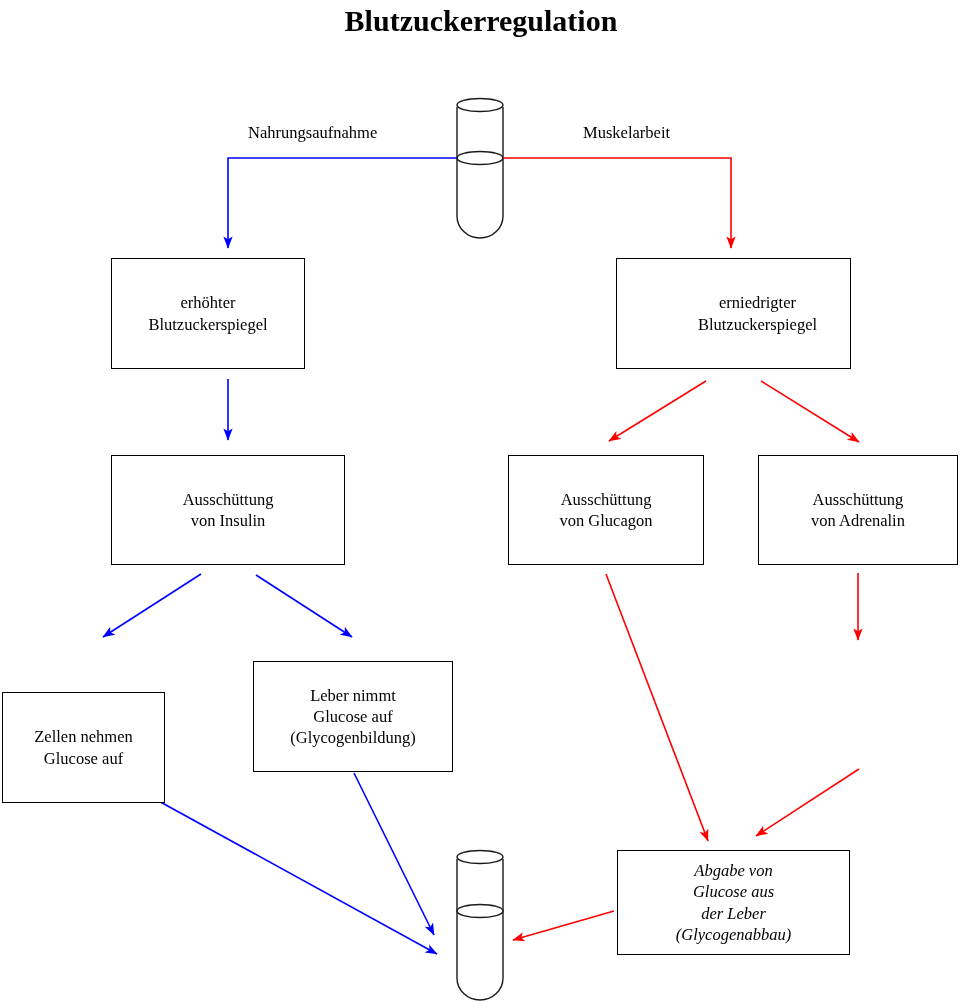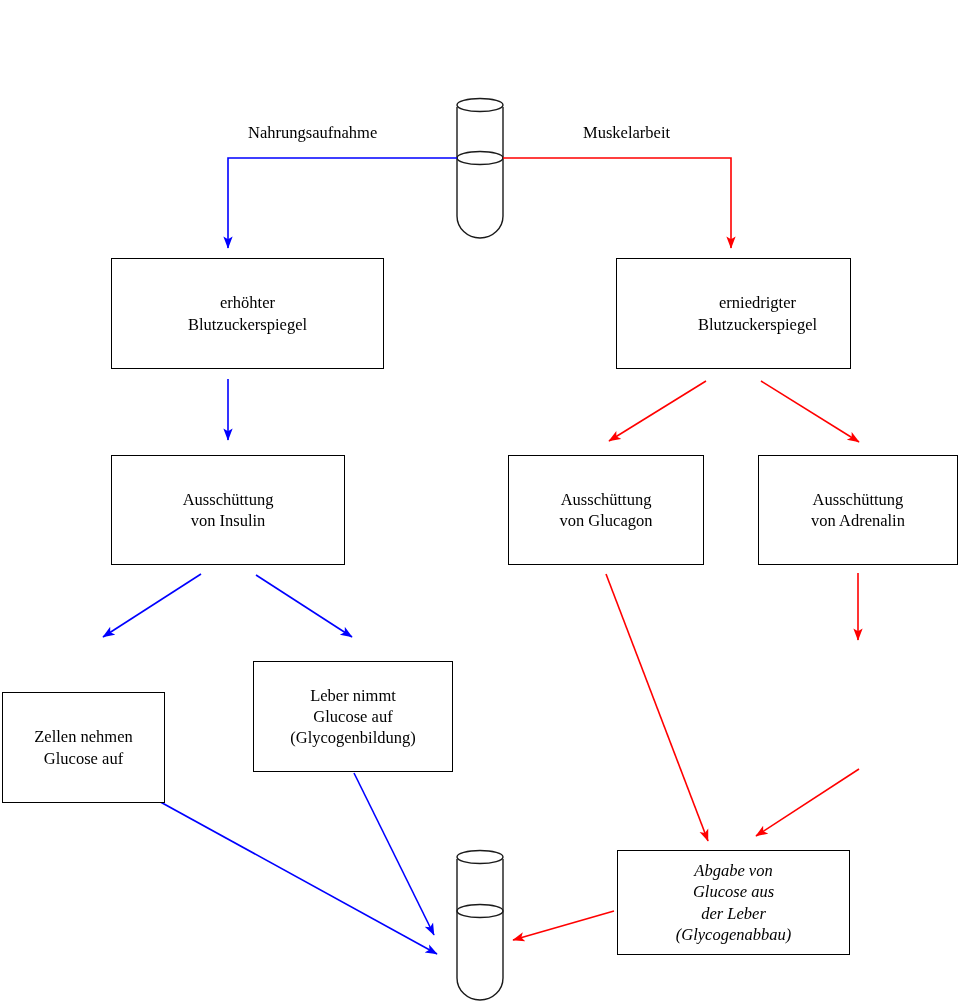--- a/index.html
+++ b/index.html
@@ -61,20 +61,21 @@
     white-space: nowrap;
     font-family: "Liberation Serif", "DejaVu Serif", serif;
     text-align: right;
   }
 </style>
 </head>
 <body>
 
 <div id="stage">
 
+  <div class="page-title">Blutzuckerregulation</div>
 
   <svg id="svg-layer" viewBox="0 0 962 1008">
     <defs>
       <marker id="arrow-blue" markerWidth="9" markerHeight="9" refX="7.2" refY="3.2" orient="auto" markerUnits="strokeWidth">
         <path d="M0,0.3 L7.6,3.2 L0,6.1 L1.8,3.2 Z" fill="#0000ff"></path>
       </marker>
       <marker id="arrow-red" markerWidth="9" markerHeight="9" refX="7.2" refY="3.2" orient="auto" markerUnits="strokeWidth">
         <path d="M0,0.3 L7.6,3.2 L0,6.1 L1.8,3.2 Z" fill="#ff0000"></path>
       </marker>
     </defs>
@@ -115,21 +116,21 @@
       <path d="M457,859 L457,978 A23,22 0 0 0 503,978 L503,859" fill="none" stroke="#1a1a1a" stroke-width="1.4"></path>
       <ellipse cx="480" cy="857" rx="23" ry="6.5" fill="none" stroke="#1a1a1a" stroke-width="1.4"></ellipse>
       <ellipse cx="480" cy="911" rx="23" ry="6.5" fill="none" stroke="#1a1a1a" stroke-width="1.4"></ellipse>
     </g>
   </svg>
 
   <div class="edge-label" style="left:248px; top:123px;">Nahrungsaufnahme</div>
 
   <div class="edge-label" style="left:583px; top:123px;">Muskelarbeit</div>
 
-  <div class="node-box" style="left:111px; top:258px; width:273px; height:111px;">
+  <div class="node-box" style="left:111px; top:258px; width:194px; height:111px;">
     <span class="node-label">erhöhter
 Blutzuckerspiegel</span>
   </div>
 
   <div class="node-box" style="left:616px; top:258px; width:235px; height:111px;padding-left:48px;">
     <span class="node-label">erniedrigter
 Blutzuckerspiegel</span>
   </div>
 
   <div class="node-box" style="left:111px; top:455px; width:234px; height:110px;">

